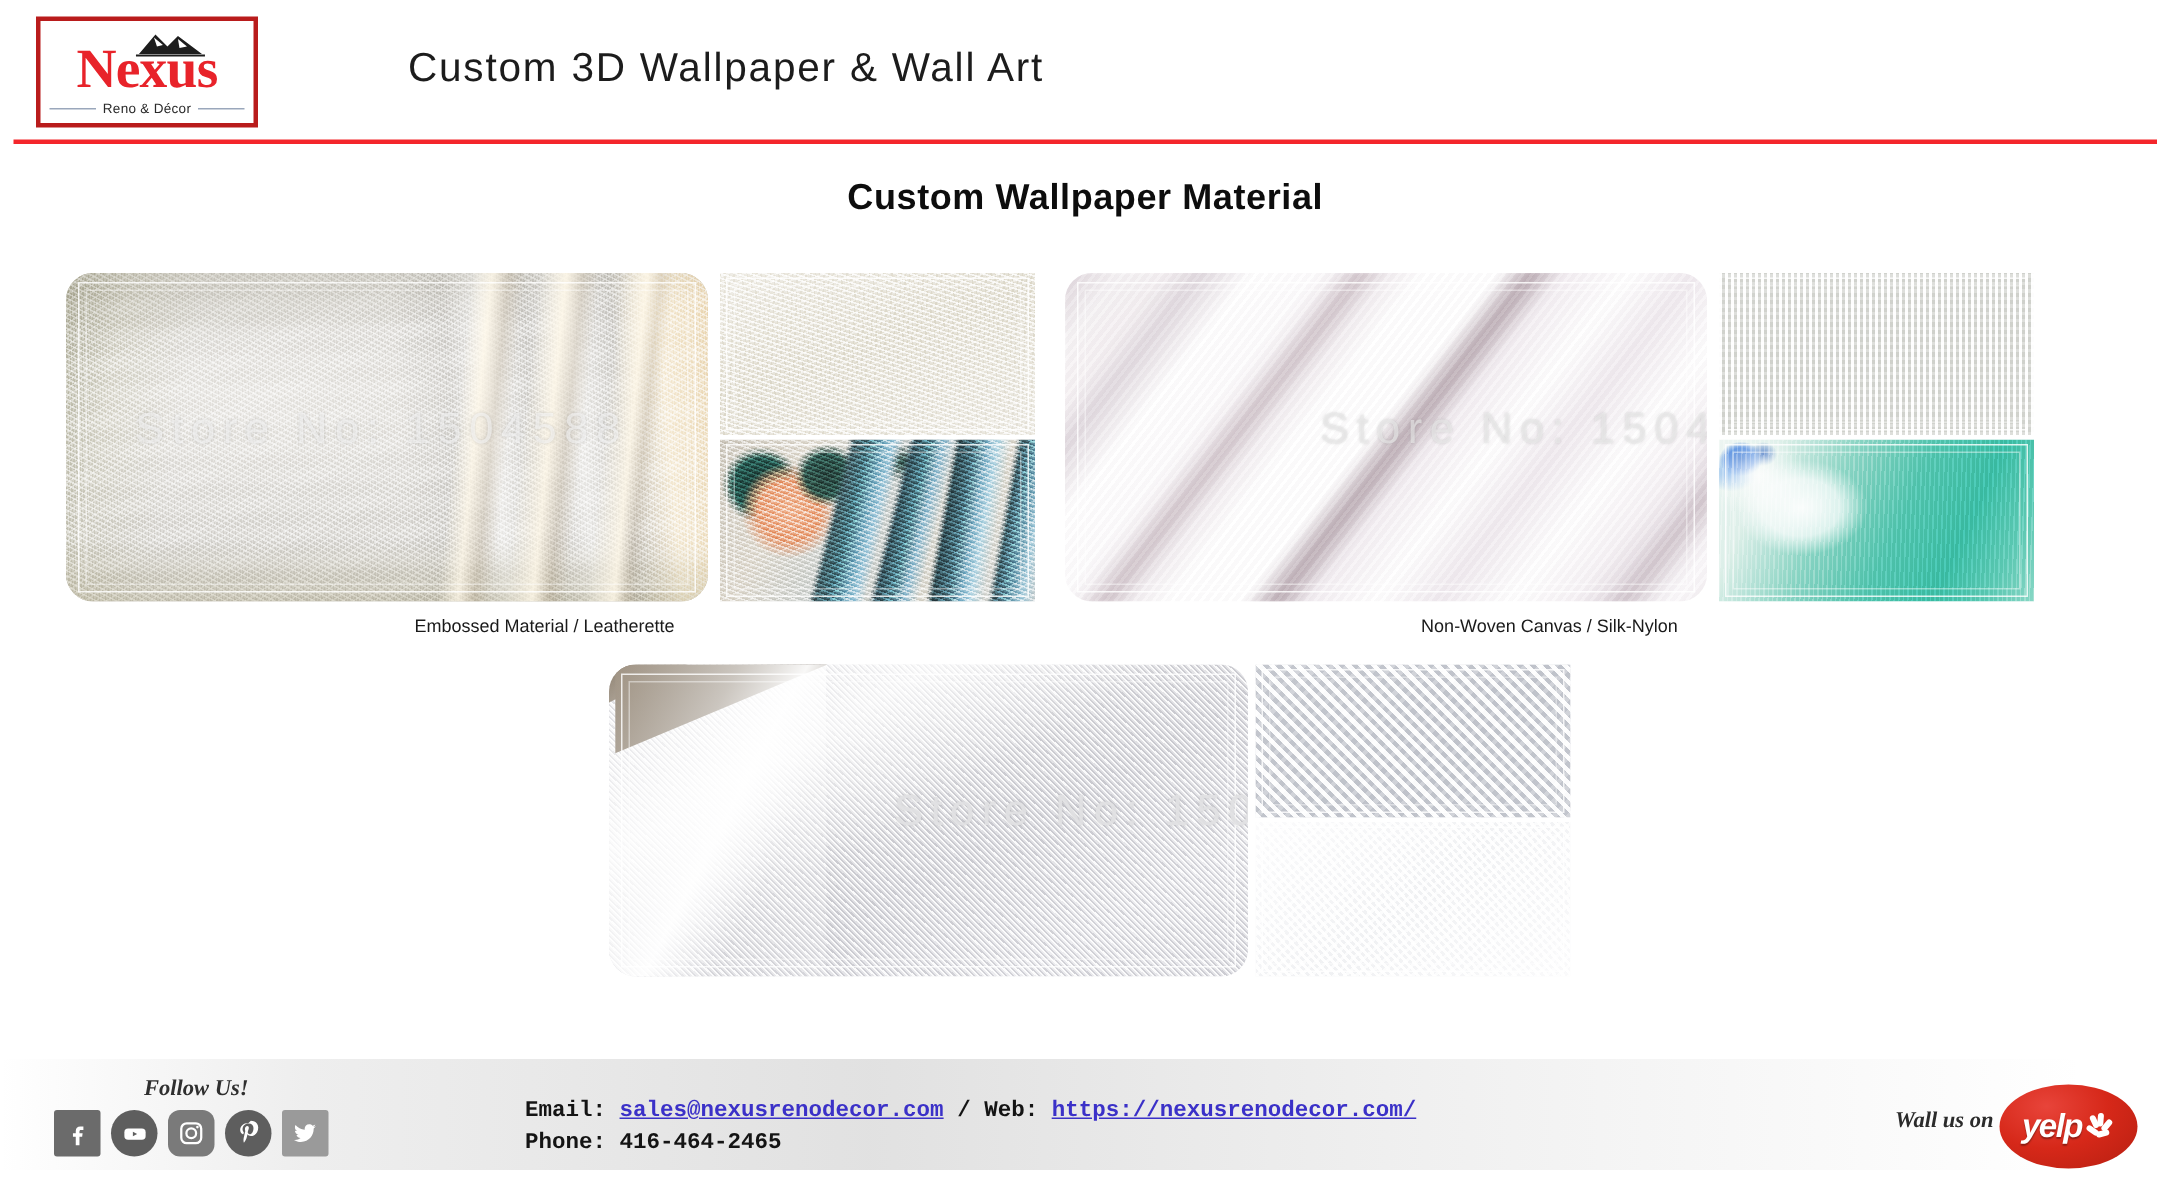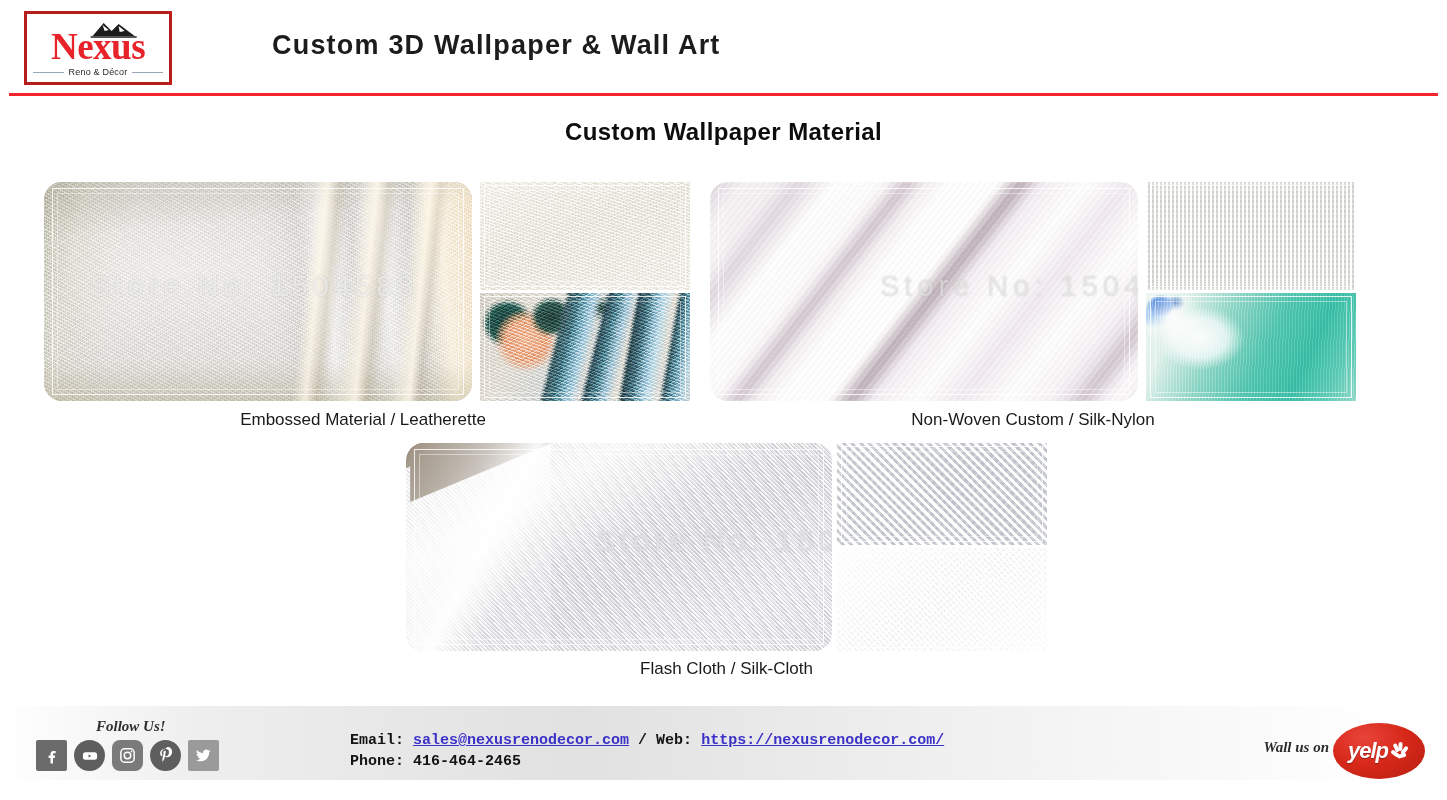--- a/index.html
+++ b/index.html
@@ -71,21 +71,21 @@
     color: #2a2a2a;
     white-space: nowrap;
     letter-spacing: 0.2px;
   }
 
   .header-title {
     position: absolute;
     left: 272px; top: 30px;
     font-family: "Liberation Sans", sans-serif;
     font-size: 27px;
-    font-weight: 700;
+    font-weight: 400;
     color: #1c1c1c;
     letter-spacing: 1.2px;
     white-space: nowrap;
   }
 
   .header-rule {
     position: absolute;
     left: 9px; top: 93px;
     width: 1429px; height: 3px;
     background: #f4262b;
@@ -146,21 +146,21 @@
     text-shadow: 0 0 2px rgba(120,120,120,0.28);
     white-space: nowrap;
     pointer-events: none;
   }
   .watermark.dark { color: rgba(235,235,235,0.62); }
 
   .caption {
     position: absolute;
     text-align: center;
     font-family: "Liberation Sans", sans-serif;
-    font-size: 17px;
+    font-size: 12px;
     color: #1a1a1a;
     white-space: nowrap;
   }
 
   
   .tex-roll {
     position: absolute; inset: 0;
     background:
       linear-gradient(100deg, rgba(150,150,120,0.55) 0%, rgba(190,188,160,0.30) 9%, rgba(255,255,255,0) 20%),
       linear-gradient(85deg, rgba(0,0,0,0) 52%, rgba(0,0,0,0.05) 60%, rgba(255,255,255,0.5) 66%, rgba(0,0,0,0.06) 72%, rgba(255,255,255,0.45) 79%, rgba(0,0,0,0.05) 85%, rgba(250,238,214,0.85) 92%, rgba(236,216,180,0.95) 100%),
@@ -547,21 +547,21 @@
           <div class="tex-mesh"></div>
           <div class="inset-frame" style="left:4px; top:3px; right:4px; bottom:3px;"></div>
         </div>
         <div class="panel-sub" style="height:108px; margin-top:3px;">
           <div class="tex-floral"></div>
           <div class="inset-frame" style="left:4px; top:3px; right:4px; bottom:3px;"></div>
         </div>
       </div>
 
     </div>
-    <div class="caption" style="left:0; top:228px; width:646px;">Non-Woven Custom / Silk-Nylon</div>
+    <div class="caption" style="left:0; top:228px; width:646px;">Non-Woven Canvas / Silk-Nylon</div>
   </div>
 
   <div class="group" style="left:406px; top:443px;">
     <div class="panels">
 
       <div class="panel-main" style="width:426px; height:208px;">
         <div class="tex-flash"></div>
         <div class="fold-corner"></div>
         <div class="inset-frame"></div>
         <div class="watermark" style="left:190px; top:82px; color:rgba(226,226,228,0.92);">Store No: 1504588</div>
@@ -572,21 +572,20 @@
           <div class="tex-bubble"></div>
           <div class="inset-frame" style="left:4px; top:3px; right:4px; bottom:3px;"></div>
         </div>
         <div class="panel-sub" style="height:103px; margin-top:3px;">
           <div class="tex-redmesh"></div>
           <div class="inset-frame" style="left:4px; top:3px; right:4px; bottom:3px;"></div>
         </div>
       </div>
 
     </div>
-    <div class="caption" style="left:0; top:216px; width:641px;">Flash Cloth / Silk-Cloth</div>
   </div>
 
   <div class="footer-band"></div>
 
   <div class="follow-us">Follow Us!</div>
 
   <div class="social-row">
     <div class="social sq">
       <svg width="18" height="18" viewBox="0 0 24 24" fill="#ffffff">
           <path d="M14.5 8.4h2.3V5.3h-2.8c-2.5 0-4 1.5-4 4v2.1H7.5v3.1H10V22h3.3v-7.5h2.4l.4-3.1h-2.8V9.8c0-.9.4-1.4 1.2-1.4z"></path>

